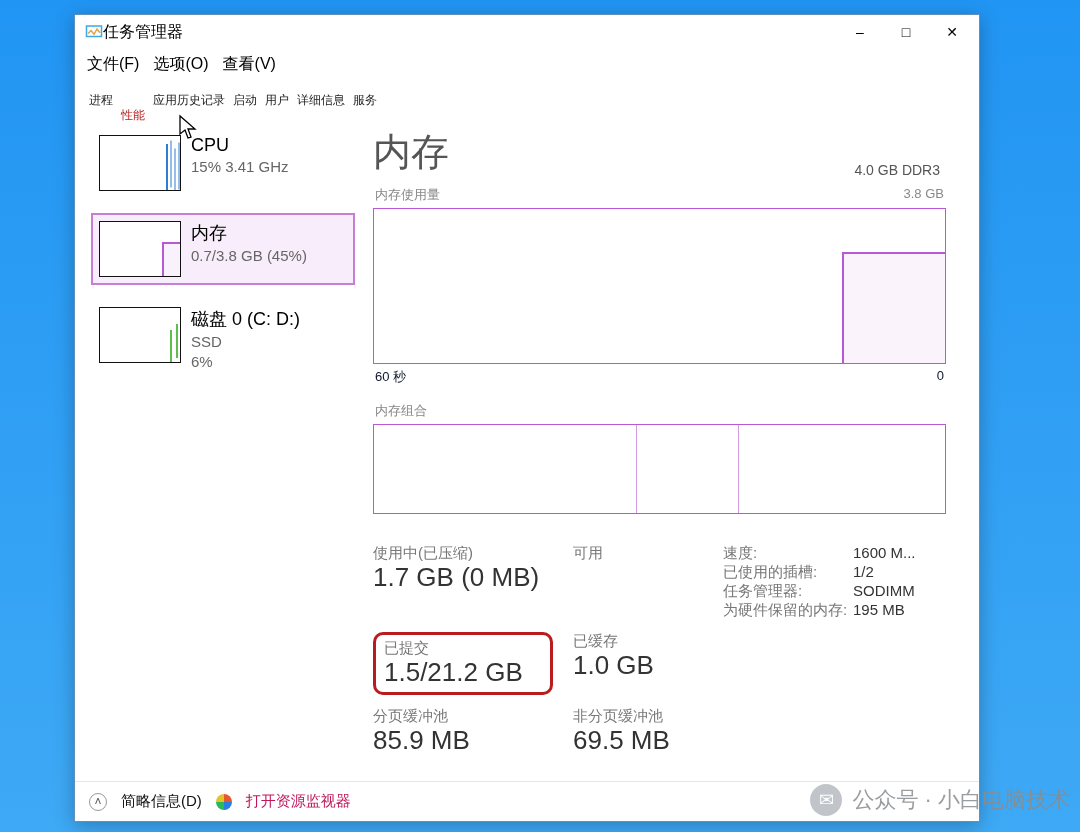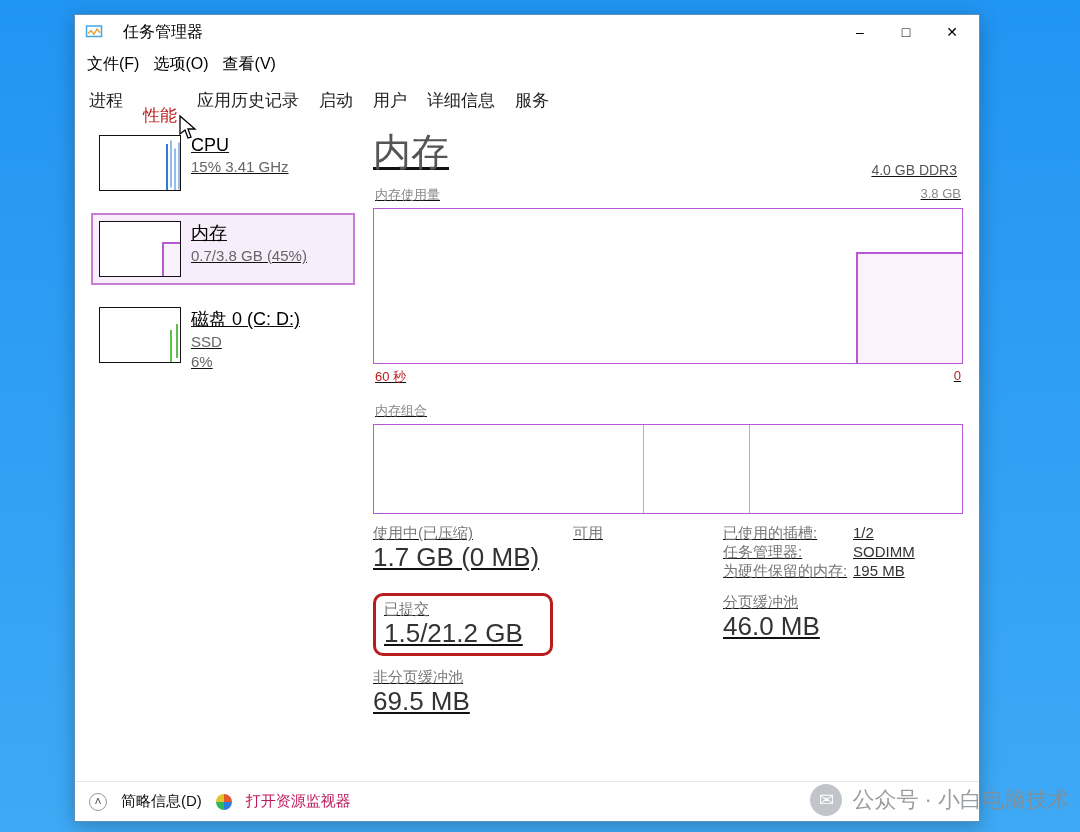--- a/index.html
+++ b/index.html
@@ -16,40 +16,40 @@
     width: 906px; height: 808px;
     background: #fff;
     border: 1px solid #5f8fbb;
     box-shadow: 0 4px 18px rgba(0,0,0,.25);
     display: flex; flex-direction: column;
   }
   .titlebar {
     height: 34px; display: flex; align-items: center;
     padding: 0 4px 0 10px; font-size: 16px; color: #000;
   }
-  .titlebar .title { flex: 1; display: flex; align-items: center; gap: 20px; }
+  .titlebar .title { flex: 1; display: flex; align-items: center; gap: 0; }
   .titlebar .title svg { width: 18px; height: 18px; }
   .win-btns { display: flex; }
   .win-btns .btn {
     width: 46px; height: 30px; display: flex; align-items: center; justify-content: center;
     font-family: "Segoe MDL2 Assets","Segoe UI Symbol",sans-serif; font-size: 14px;
   }
   .menubar {
     height: 30px; display: flex; align-items: center; gap: 14px;
     padding: 0 12px; font-size: 16px; color: #000;
   }
   .tabs {
-    height: 38px; display: flex; align-items: center; gap: 16px;
-    padding: 4px 12px 0 12px; font-size: 17px; color: #222;
+    height: 38px; display: flex; align-items: center; gap: 4px;
+    padding: 4px 12px 0 12px; font-size: 12px; color: #222;
     border-bottom: 0;
   }
   .tabs .tab { padding: 4px 2px; }
   .tabs .tab.active { color: #b91c1c; margin-top: 31px; }
   .content {
-    flex: 1; display: flex; gap: 18px; padding: 10px 16px 0 16px; text-decoration: underline;
+    flex: 1; display: flex; gap: 18px; padding: 10px 33px 0 16px;
   }
   .sidebar { width: 264px; display: flex; flex-direction: column; gap: 14px; }
   .mini {
     display: flex; align-items: flex-start; gap: 10px;
     padding: 6px; border: 2px solid transparent;
   }
   .mini.selected {
     border: 2px solid #c77ed6; background: #f7edfb;
   }
   .mini .thumb {
@@ -86,31 +86,31 @@
   }
   .big-graph {
     height: 156px; border: 1px solid #b858d6; position: relative; background:#fff; overflow:hidden;
   }
   .big-graph .shape {
     position:absolute; left:82%; right:0; top:28%; bottom:0;
     border-left:2px solid #b858d6; border-top:2px solid #b858d6;
     background: rgba(184,88,214,.07);
   }
   .axis-row {
-    display:flex; justify-content:space-between; font-size:13px; color:#b91c1c;
+    display:flex; justify-content:space-between; font-size:13px; color:#0f172a;
     padding: 4px 2px 8px 2px;
   }
   .comp-graph {
     height: 90px; border: 1px solid #b858d6; background:#fff; position:relative;
   }
   .comp-graph .seg {
     position:absolute; top:0; bottom:0; border-right:1px solid #d39be4;
   }
   .stats {
-    margin-top: 10px;
+    margin-top: 30px;
     display:grid;
     grid-template-columns: 200px 150px 220px;
     row-gap: 12px; column-gap: 0;
   }
   .stat-lbl { font-size:15px; color:#777; line-height:1.2; }
   .stat-val { font-size:26px; color:#333; line-height:1.2; }
   .kv { font-size:15px; color:#333; display:flex; }
   .kv .k { color:#777; width: 130px; }
   .kv .v { color:#333; }
   .highlight {
@@ -242,42 +242,50 @@
       <div class="stats">
         <div>
           <div class="stat-lbl">使用中(已压缩)</div>
           <div class="stat-val">1.7 GB (0 MB)</div>
         </div>
         <div>
           <div class="stat-lbl">可用</div>
         </div>
         <div>
           <div class="kv">
+              <span class="k">速度:</span>
+              <span class="v">1600 M...</span>
+            </div>
+          <div class="kv">
               <span class="k">已使用的插槽:</span>
               <span class="v">1/2</span>
             </div>
           <div class="kv">
               <span class="k">任务管理器:</span>
               <span class="v">SODIMM</span>
             </div>
           <div class="kv">
               <span class="k">为硬件保留的内存:</span>
               <span class="v">195 MB</span>
             </div>
         </div>
 
         <div class="highlight">
           <div class="stat-lbl">已提交</div>
           <div class="stat-val">1.5/21.2 GB</div>
         </div>
+        <div>
+          <div class="stat-lbl">已缓存</div>
+          <div class="stat-val">1.0 GB</div>
+        </div>
         <div></div>
 
         <div>
           <div class="stat-lbl">分页缓冲池</div>
-          <div class="stat-val">46.0 MB</div>
+          <div class="stat-val">85.9 MB</div>
         </div>
         <div>
           <div class="stat-lbl">非分页缓冲池</div>
           <div class="stat-val">69.5 MB</div>
         </div>
         <div></div>
       </div>
     </div>
   </div>
 

